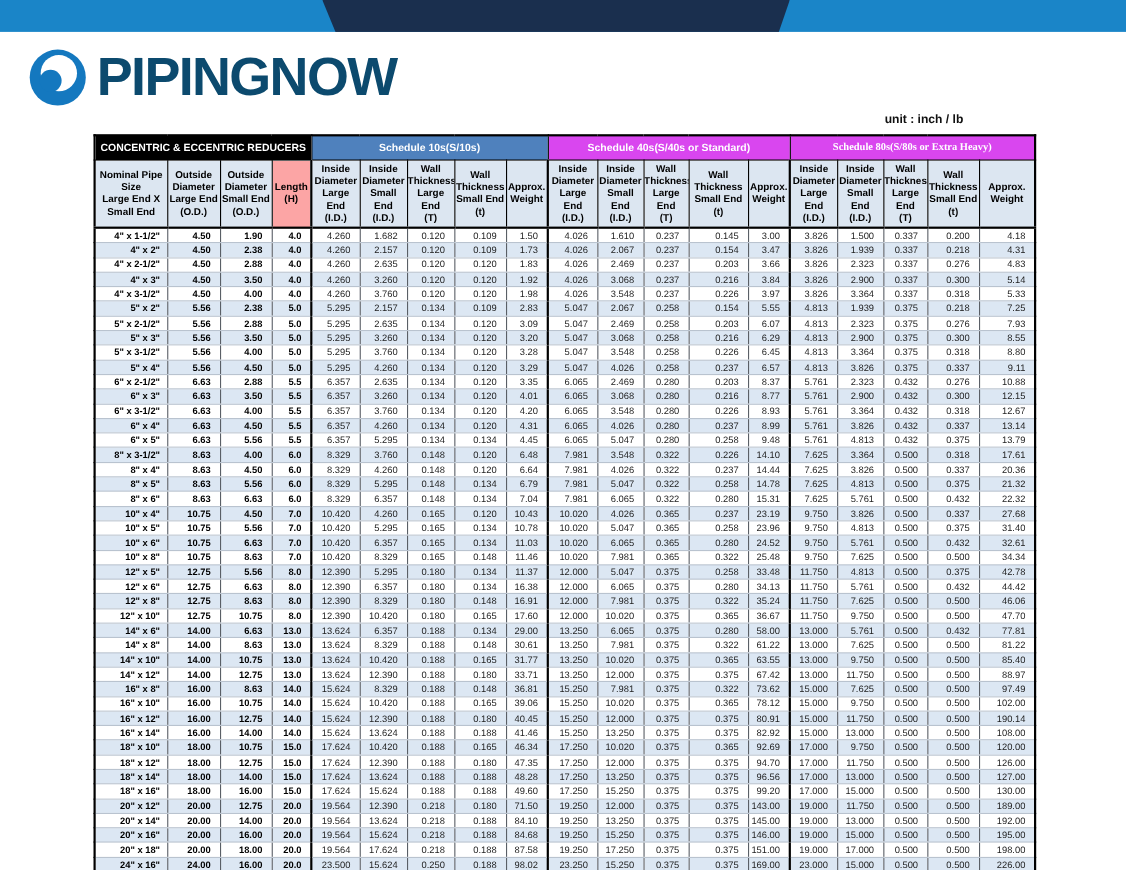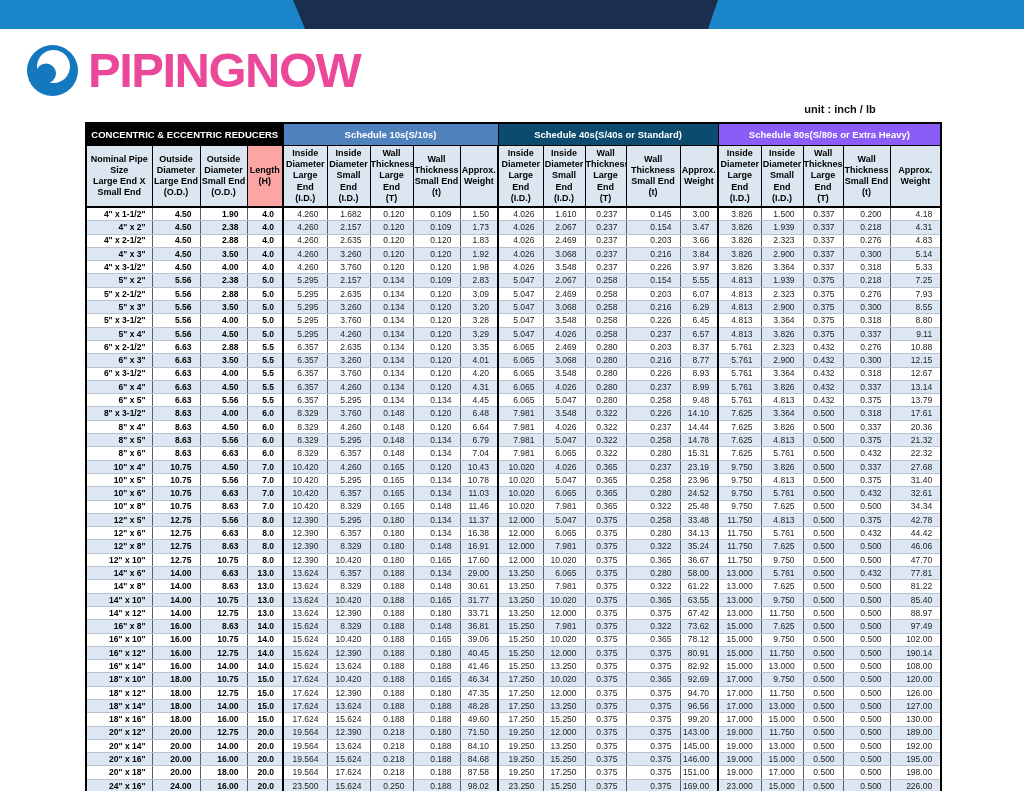--- a/index.html
+++ b/index.html
@@ -47,21 +47,21 @@
 <div class="banner" style="background: rgb(26, 133, 200);">
   <div class="banner-navy" style="background: rgb(26, 47, 78);"></div>
 </div>
 
 <div class="logo">
   <svg class="logo-icon" width="53" height="53" viewBox="0 0 53 53" aria-hidden="true">
     <circle cx="26.5" cy="26.5" r="25.5" fill="#1478bf"></circle>
     <circle cx="27.5" cy="22.5" r="16.5" fill="#ffffff"></circle>
     <circle cx="20" cy="29.5" r="10" fill="#1478bf"></circle>
   </svg>
-  <div class="logo-text" style="color: #ec4899;">PIPINGNOW</div>
+  <div class="logo-text" style="color: #0c4a6e;">PIPINGNOW</div>
 </div>
 
 <div class="unit">unit : inch / lb</div>
 
 <table class="spec">
   <colgroup id="cols">
       <col style="width: 66px;">
       <col style="width: 48px;">
       <col style="width: 47px;">
       <col style="width: 36px;">
@@ -83,27 +83,27 @@
     </colgroup>
   <thead id="thead">
       <tr>
         <th colspan="4" class="band" style="background: rgb(0, 0, 0);">CONCENTRIC &amp; ECCENTRIC REDUCERS</th>
         <th colspan="5" class="band" style="background: rgb(79, 129, 189);">
           <div class="band-inner">
             <span>Schedule 10s</span>
             <span>(S/10s)</span>
           </div>
         </th>
-        <th colspan="5" class="band" style="background: #0c4a6e;">
+        <th colspan="5" class="band" style="background: #d946ef;">
           <div class="band-inner">
             <span>Schedule 40s</span>
             <span>(S/40s or Standard)</span>
           </div>
         </th>
-        <th colspan="5" class="band" style="background: #8b5cf6;">
+        <th colspan="5" class="band" style="background: #d946ef; font-family: Liberation Serif, serif;">
           <div class="band-inner">
             <span>Schedule 80s</span>
             <span>(S/80s or Extra Heavy)</span>
           </div>
         </th>
       </tr>
       <tr>
         <th class="colhead" style="background: rgb(220, 230, 241);">Nominal Pipe
 Size
 Large End X

